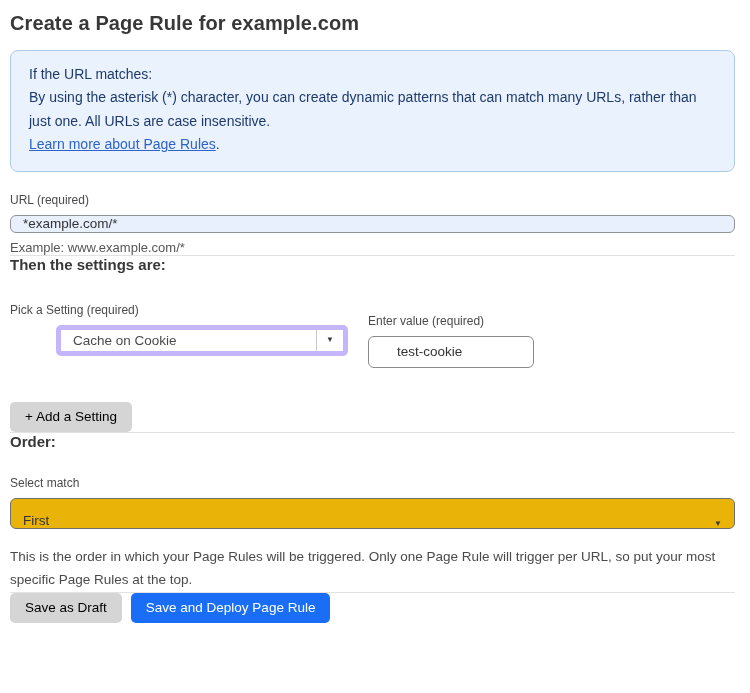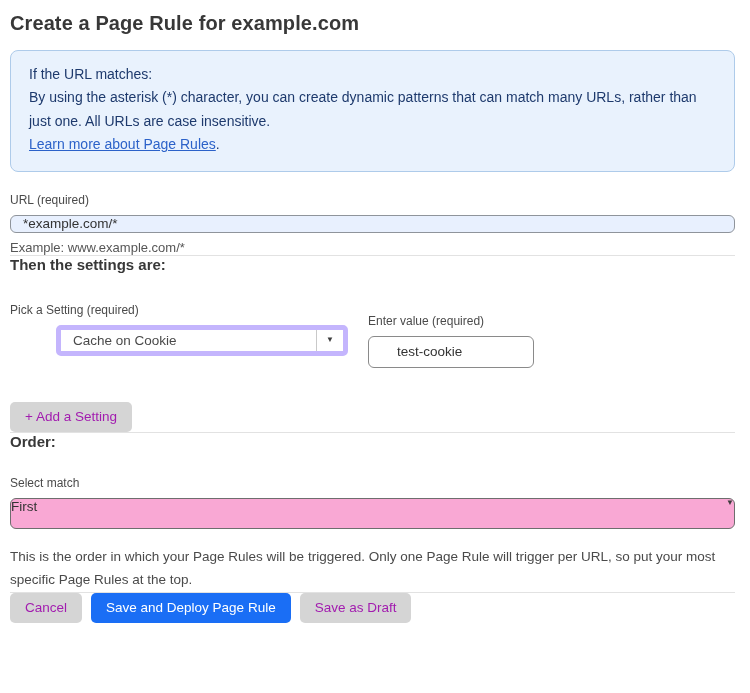--- a/index.html
+++ b/index.html
@@ -136,33 +136,33 @@
     align-items: center;
     justify-content: center;
     height: 30px;
     border: none;
     border-radius: 5px;
     font-size: 13.5px;
     font-family: "Liberation Sans", sans-serif;
     cursor: pointer;
     padding: 0 15px;
   }
-  .btn-gray { background: #d5d5d5; color: #a21caf; }
+  .btn-gray { background: #d5d5d5; color: #000000; }
   .btn-blue { background: #1a6ef5; color: #ffffff; }
   .add-setting-btn { margin-top: 34px; }
 
   .order-select {
     display: flex;
-    align-items: flex-start;
+    align-items: flex-end;
     height: 31px;
     border: 1px solid #6e6e6e;
     border-radius: 6px;
-    background: #f9a8d4;
-    cursor: pointer;
-    padding: 0 0;
+    background: #eab308;
+    cursor: pointer;
+    padding: 0 12px;
     justify-content: space-between;
   }
   .order-select .select-text { font-size: 13.5px; color: #333333; }
   .order-description {
     font-size: 13.5px;
     color: #4a4a4a;
     line-height: 1.75;
     margin-top: 16px;
     max-width: 725px;
   }
@@ -215,18 +215,17 @@
   <div class="field-label">Select match</div>
   <div class="order-select">
     <span class="select-text">First</span>
     <span class="arrow-glyph">▼</span>
   </div>
   <div class="order-description">This is the order in which your Page Rules will be triggered. Only one Page Rule will trigger per URL, so put your most specific Page Rules at the top.</div>
 
   <hr class="divider divider-3">
 
   <div class="footer-buttons">
-    <button class="btn btn-gray">Cancel</button>
+    <button class="btn btn-gray">Save as Draft</button>
     <button class="btn btn-blue">Save and Deploy Page Rule</button>
-    <button class="btn btn-gray">Save as Draft</button>
   </div>
 
 </div>
 
 </body></html>

